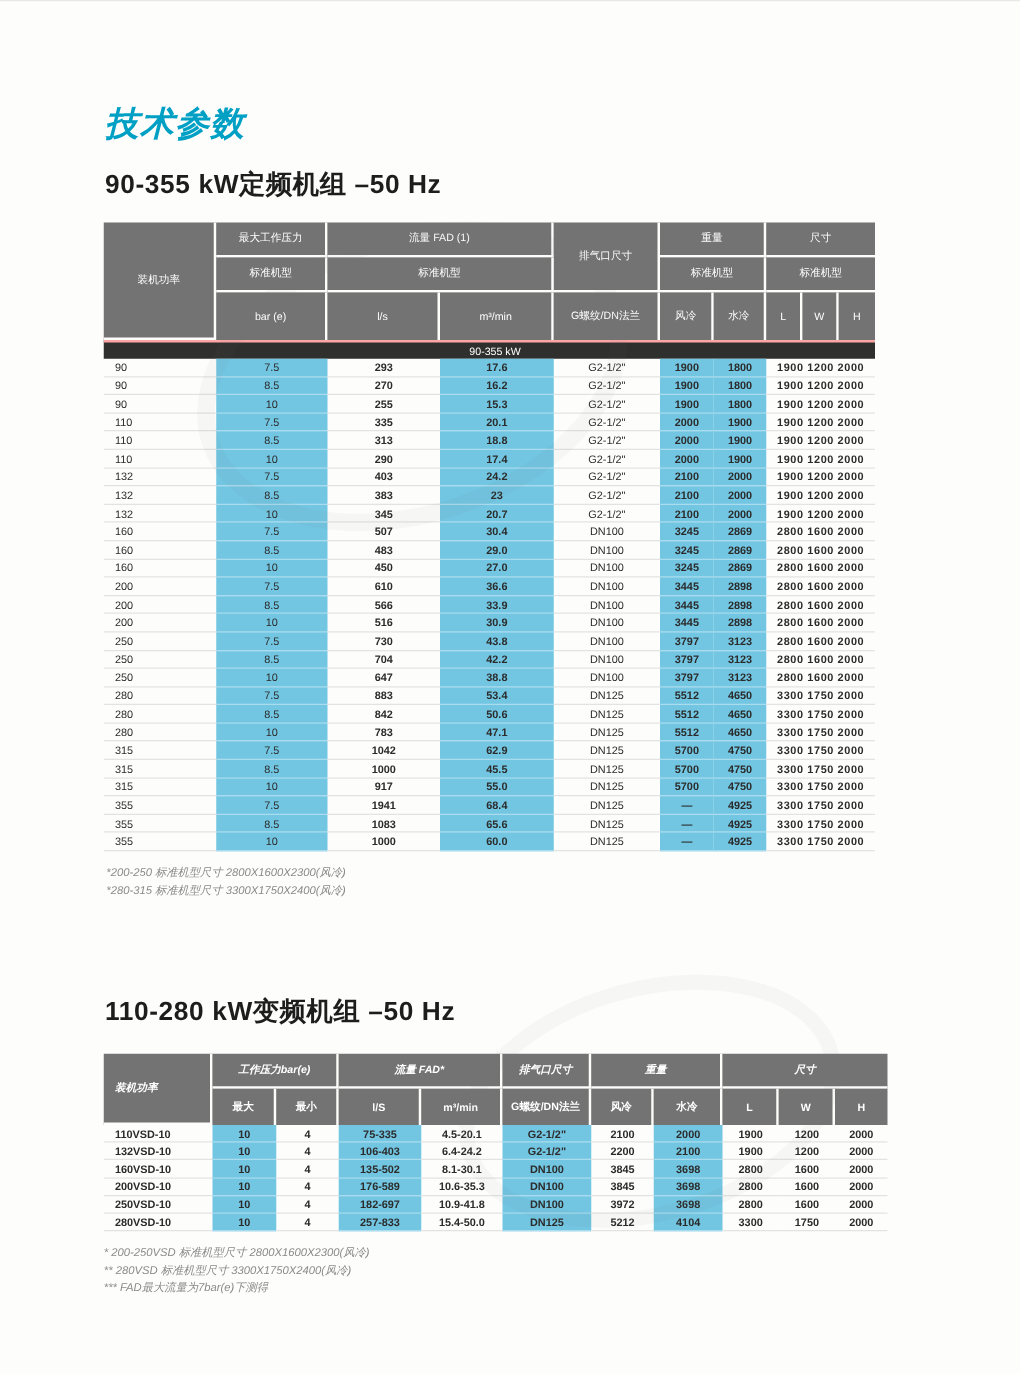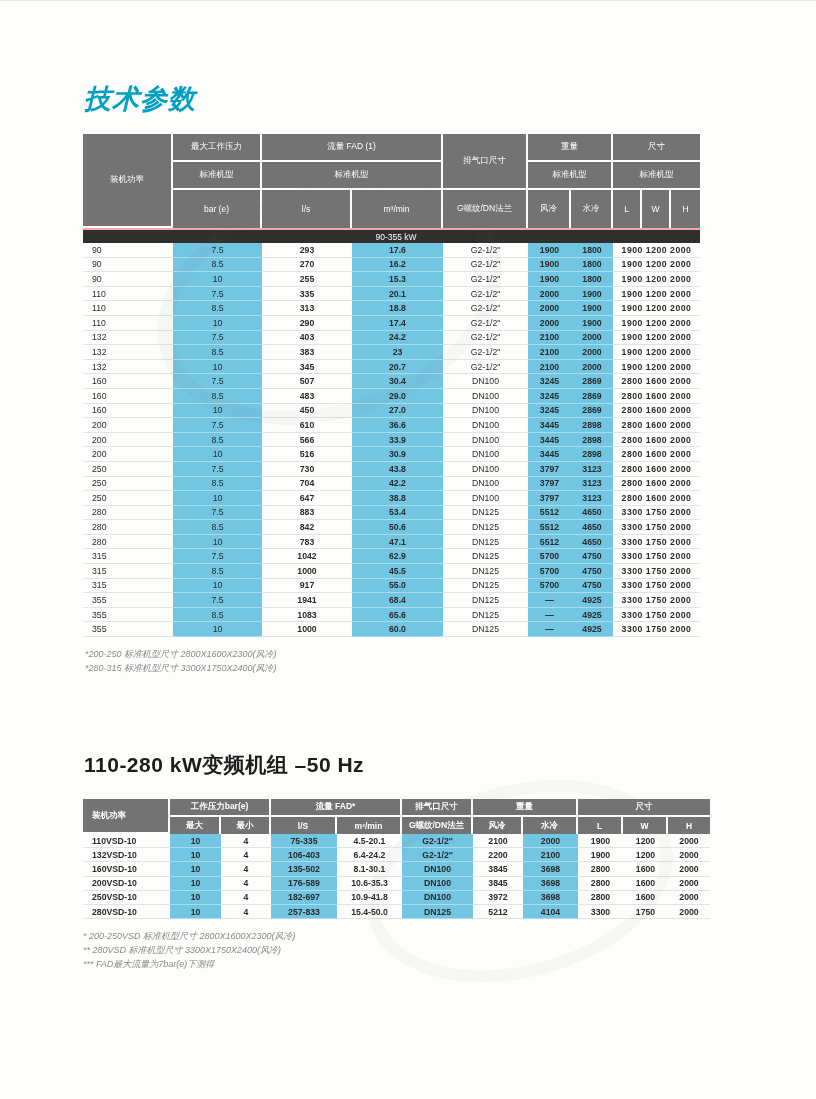--- a/index.html
+++ b/index.html
@@ -27,22 +27,22 @@
     background:#737373; color:#fff; font-weight:normal; font-size:8.5px;
     text-align:center; vertical-align:middle;
     border-right:2px solid #fdfdfc; border-bottom:2px solid #fdfdfc;
     overflow:hidden; white-space:nowrap;
   }
   tr th:last-child { border-right:none; }
   .t1 thead tr.h1 th, .t1 thead tr.h2 th { height:28px; }
   .t1 thead tr.h3 th { height:38px; border-bottom:none; }
 
   .t2 th { font-weight:bold; }
-  .t2 thead tr.h1 th { height:18px; }
-  .t2 thead tr.h2 th { height:17px; border-bottom:none; }
+  .t2 thead tr.h1 th { height:28px;font-style:italic; }
+  .t2 thead tr.h2 th { height:29px; border-bottom:none; }
 
   tbody td {
     text-align:center; vertical-align:middle; font-size:8.7px; color:#2b2b2b;
     height:14.6px; border-bottom:1px solid #e3e3e1; overflow:hidden; white-space:nowrap;
   }
   .t2 tbody td { height:14.2px; font-weight:bold; }
   td.blue { background:#72c6e2; border-bottom-color:#aadcee; }
   td.b { font-weight:bold; }
   td.left { text-align:left; padding-left:9px; }
   tr.band td {
@@ -62,20 +62,21 @@
 <body>
 
 <div class="page">
 
   <svg class="watermark" width="816" height="1099" viewBox="0 0 816 1099">
     <ellipse cx="330" cy="300" rx="170" ry="110" fill="none" stroke="rgba(120,120,120,0.05)" stroke-width="14" transform="rotate(-18 330 300)"></ellipse>
     <ellipse cx="520" cy="880" rx="150" ry="90" fill="none" stroke="rgba(120,120,120,0.05)" stroke-width="12" transform="rotate(-15 520 880)"></ellipse>
   </svg>
 
   <h1 class="main-title">技术参数</h1>
+  <h2 class="section-title">90-355 kW定频机组 –50 Hz</h2>
 
   <table class="t1">
     <colgroup>
       <col style="width:90px">
         <col style="width:89px">
         <col style="width:90px">
         <col style="width:91px">
       <col style="width:85px">
         <col style="width:43px">
         <col style="width:42px">

